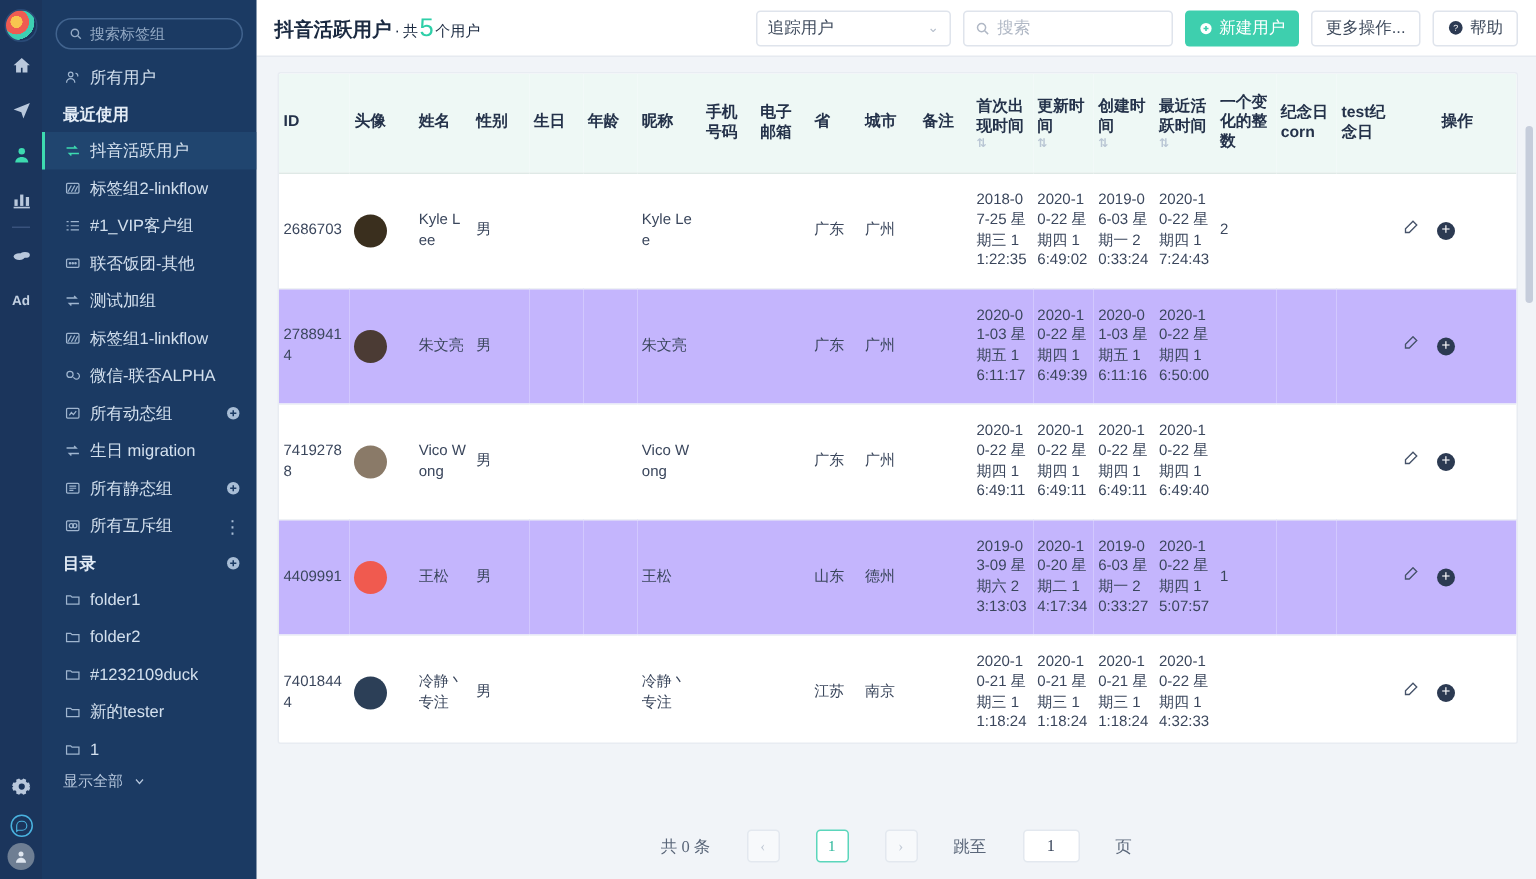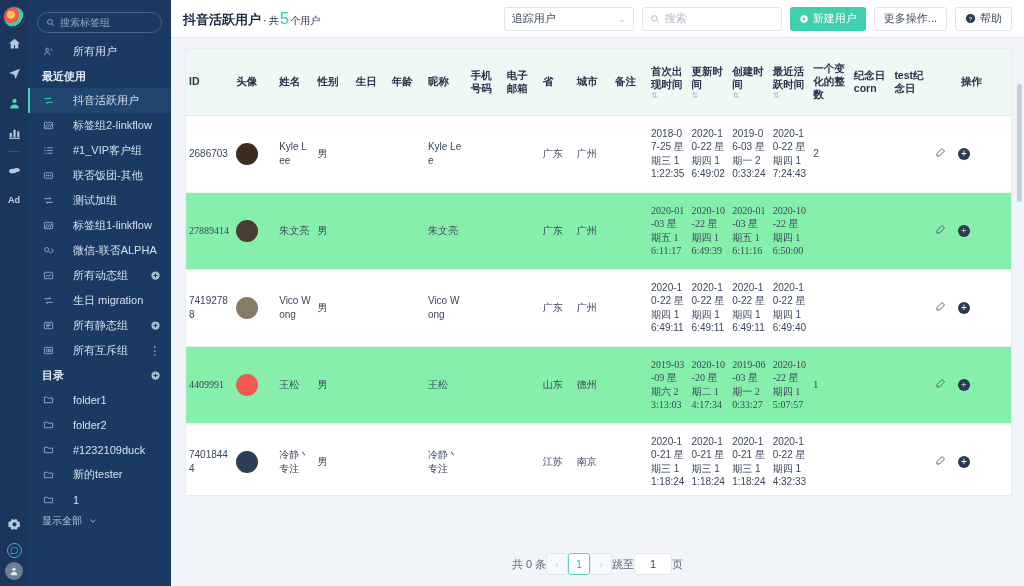--- a/index.html
+++ b/index.html
@@ -43,21 +43,21 @@
     width: 143px; flex: 0 0 143px; height: 586px; background: #1b3a63;
     color: #cfdceb; font-size: 11px; overflow: hidden; position: relative;
   }
   .tree-search {
     margin: 12px 9px 6px 9px; height: 21px; border: 1px solid #41638e; border-radius: 11px;
     display: flex; align-items: center; padding: 0 8px; gap: 5px; color: #93a9c4;
   }
   .tree-search svg { width: 9px; height: 9px; flex: 0 0 9px; }
   .tree-search span { font-size: 10px; text-align: right; }
   .tree-item {
-    height: 25px; display: flex; align-items: center; gap: 19px;
+    height: 25px; display: flex; align-items: center; gap: 6px;
     padding: 0 10px 0 12px; color: #d3e0ee; font-size: 11px; white-space: nowrap;
     border-left: 2px solid transparent;
   }
   .tree-item .ic { width: 12px; flex: 0 0 12px; display: flex; align-items: center;
     justify-content: center; color: #9fb5cf; }
   .tree-item .ic svg { width: 11px; height: 11px; }
   .tree-item.active { background: #20456f; border-left: 2px solid #3ddbb0; }
   .tree-item.active .ic { color: #3ddbb0; }
   .tree-label { overflow: hidden; text-overflow: ellipsis; }
   .tree-section {
@@ -112,32 +112,32 @@
     background: #eef8f5; color: #24324a; font-size: 10.5px; font-weight: bold;
     padding: 6px 3px; vertical-align: middle; text-align: left;
     border-bottom: 1px solid #dfe9e6; height: 66px; line-height: 1.25;
   }
   thead th .sorter { display: block; color: #b9c6d4; font-size: 8px; line-height: 7px; margin-top: 1px; }
   tbody td {
     font-size: 10px; color: #3a465c; padding: 8px 3px; vertical-align: middle;
     border-bottom: 1px solid #eef1f5; line-height: 1.35; word-break: break-all;
     height: 77px;
   }
-  tbody tr.alt td { background: #86efac; font-family: Liberation Serif, serif; }
+  tbody tr.alt td { background: #c4b5fd; }
   .avatar-img { width: 22px; height: 22px; border-radius: 50%; display: block; }
   .ops { display: flex; align-items: center; gap: 11px; color: #46536a; }
   .ops svg { width: 12px; height: 12px; }
   .ops .plus-btn { width: 12px; height: 12px; border-radius: 50%; background: #2c3a52;
     color: #fff; display: flex; align-items: center; justify-content: center; font-size: 10px;
     line-height: 1; }
 
   
   .pager {
-    height: 44px; display: flex; align-items: center; justify-content: center; gap: 0;
-    font-size: 11px; color: #5a6679;
+    height: 44px; display: flex; align-items: center; justify-content: center; gap: 24px;
+    font-size: 11px; color: #5a6679; font-family: Liberation Serif, serif;
   }
   .pg-btn { width: 22px; height: 22px; border: 1px solid #e3e8ef; border-radius: 3px;
     background: #f7f9fb; color: #c2cad6; display: flex; align-items: center;
     justify-content: center; font-size: 10px; }
   .pg-btn.cur { background: #fff; border-color: #5bd6bb; color: #2bb79a; }
   .pg-input { width: 38px; height: 22px; border: 1px solid #e3e8ef; border-radius: 3px;
     background: #fff; color: #3a465c; display: flex; align-items: center;
     justify-content: center; font-size: 11px; }
 
   

